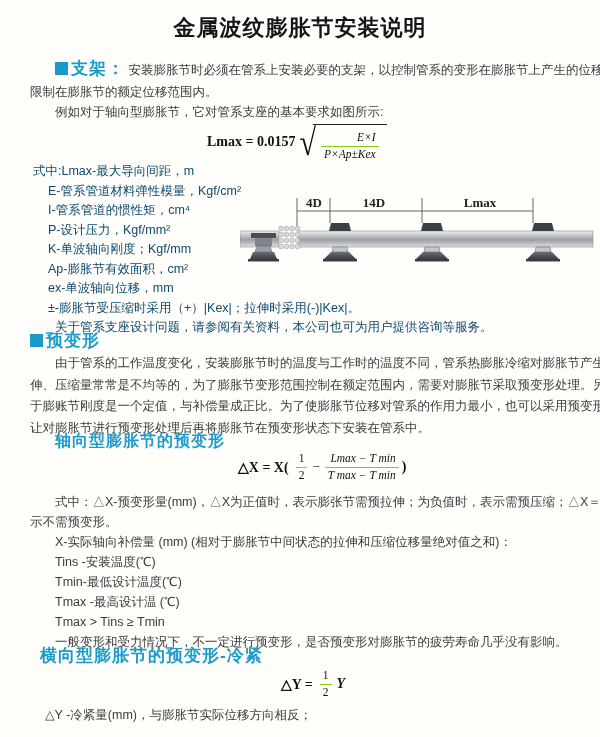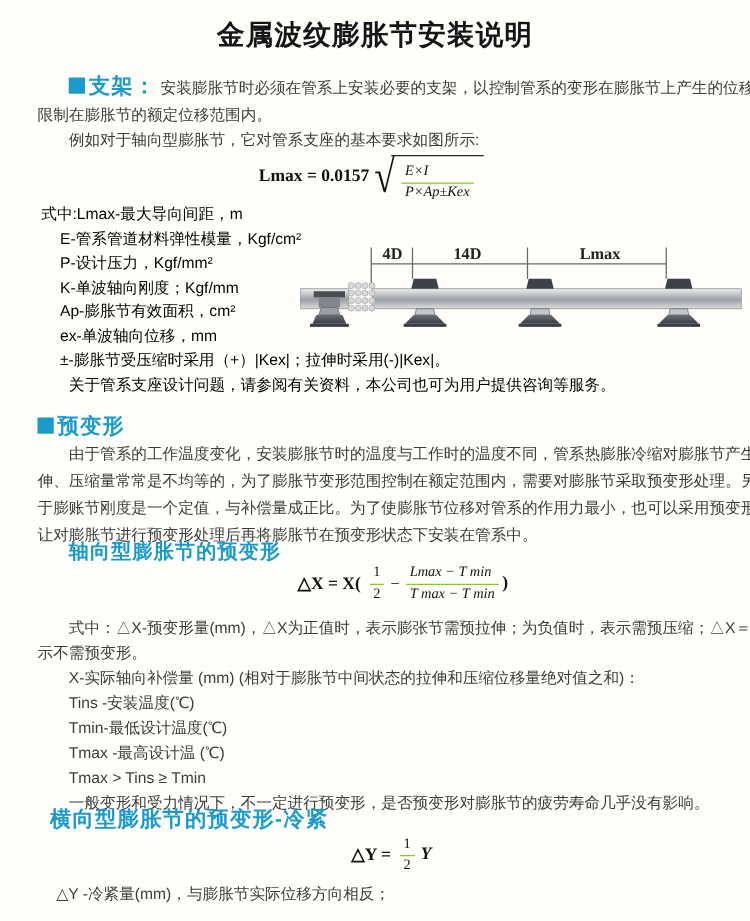--- a/index.html
+++ b/index.html
@@ -24,29 +24,29 @@
   }
   .sec-label{font-size:17px;font-weight:700;color:#1b9bcb;letter-spacing:1px;}
   .sub-head{font-size:16px;font-weight:700;color:#1b9bcb;letter-spacing:1px;}
   .formula{
     position:absolute;display:flex;align-items:center;
     font-family:"Liberation Serif",serif;color:#111;
   }
   .f-lhs{font-weight:700;font-size:14px;margin-right:4px;}
   .sqrt-sign{font-size:30px;line-height:1;transform:scaleY(1.25);margin-right:-3px;font-weight:400;}
   .sqrt-body{border-top:1.6px solid #222;padding:2px 5px 0 5px;}
-  .frac{display:inline-flex;flex-direction:column;align-items:flex-start;line-height:1;margin:0 3px;}
+  .frac{display:inline-flex;flex-direction:column;align-items:flex-end;line-height:1;margin:0 3px;}
   .frac .top{padding:0 3px 2px 3px;font-size:11.5px;}
   .frac .bot{border-top:1px solid #84cc16;padding:2px 3px 0 3px;font-size:11.5px;}
   .frac.it .top,.frac.it .bot{font-style:italic;}
   .op{font-size:13px;margin:0 2px;}
   .f-rp{font-size:14px;font-weight:700;}
   .f-rhs{font-weight:700;font-size:14px;font-style:italic;margin-left:2px;}
   .vars{position:absolute;left:33px;top:162px;}
-  .vars .vline{font-size:12.5px;line-height:19.5px;white-space:nowrap;color:#000000;}
+  .vars .vline{font-size:12.5px;line-height:19.5px;white-space:nowrap;color:#0c4a6e;}
   .vars .vline.ind{padding-left:15px;}
   .vars .vline.ind2{padding-left:22px;}
   .para{position:absolute;left:30px;top:353px;width:552px;}
   .para .pline{font-size:12.5px;line-height:21.5px;white-space:nowrap;color:#3b3b3b;}
   .para .pline.first{padding-left:25px;}
   .notes{position:absolute;left:30px;top:492px;}
   .notes .nline{font-size:12.5px;line-height:20px;white-space:nowrap;color:#3b3b3b;}
   .notes .nline.ind{padding-left:25px;}
   svg text{font-family:"Liberation Serif",serif;font-weight:700;}
 </style>
@@ -71,20 +71,21 @@
       <span class="frac it">
         <span class="top">E×I</span>
         <span class="bot">P×Ap±Kex</span>
       </span>
     </span>
   </div>
 
   <div class="vars">
     <div class="vline">式中:Lmax-最大导向间距，m</div>
     <div class="vline ind">E-管系管道材料弹性模量，Kgf/cm²</div>
+    <div class="vline ind">I-管系管道的惯性矩，cm⁴</div>
     <div class="vline ind">P-设计压力，Kgf/mm²</div>
     <div class="vline ind">K-单波轴向刚度；Kgf/mm</div>
     <div class="vline ind">Ap-膨胀节有效面积，cm²</div>
     <div class="vline ind">ex-单波轴向位移，mm</div>
     <div class="vline ind">±-膨胀节受压缩时采用（+）|Kex|；拉伸时采用(-)|Kex|。</div>
     <div class="vline ind2">关于管系支座设计问题，请参阅有关资料，本公司也可为用户提供咨询等服务。</div>
   </div>
 
   <svg class="abs" style="left:240px;top:192px;" width="355" height="95" viewBox="0 0 355 95">
     <defs>

